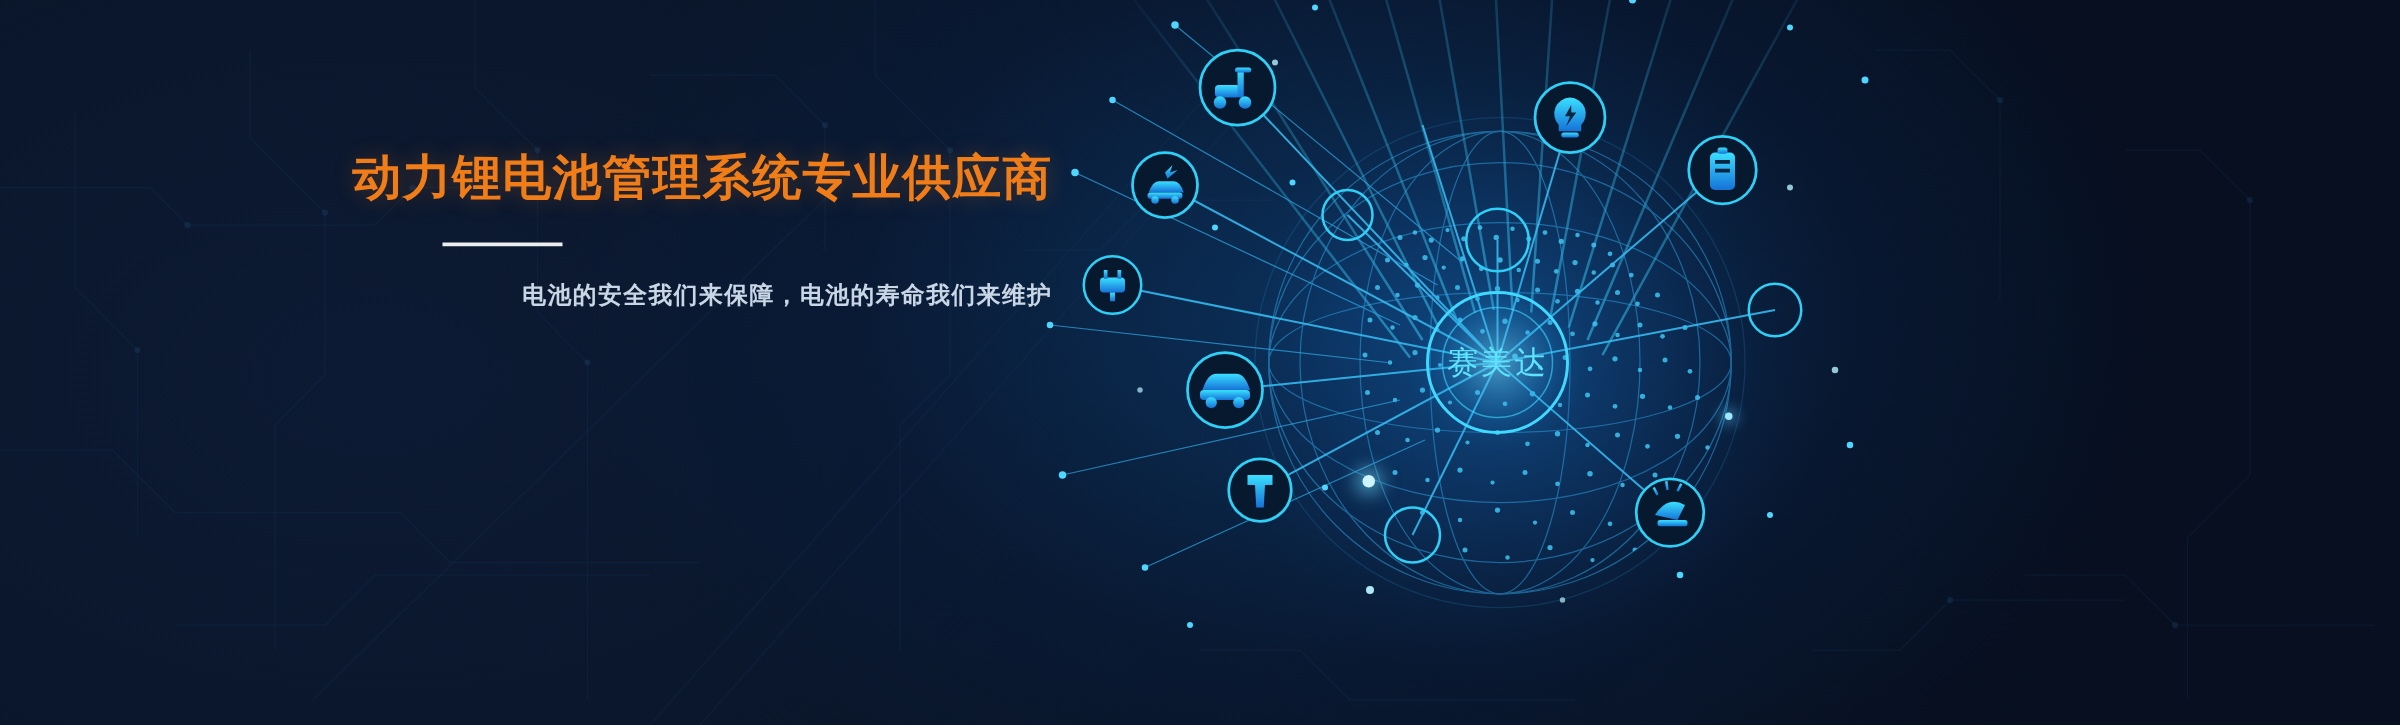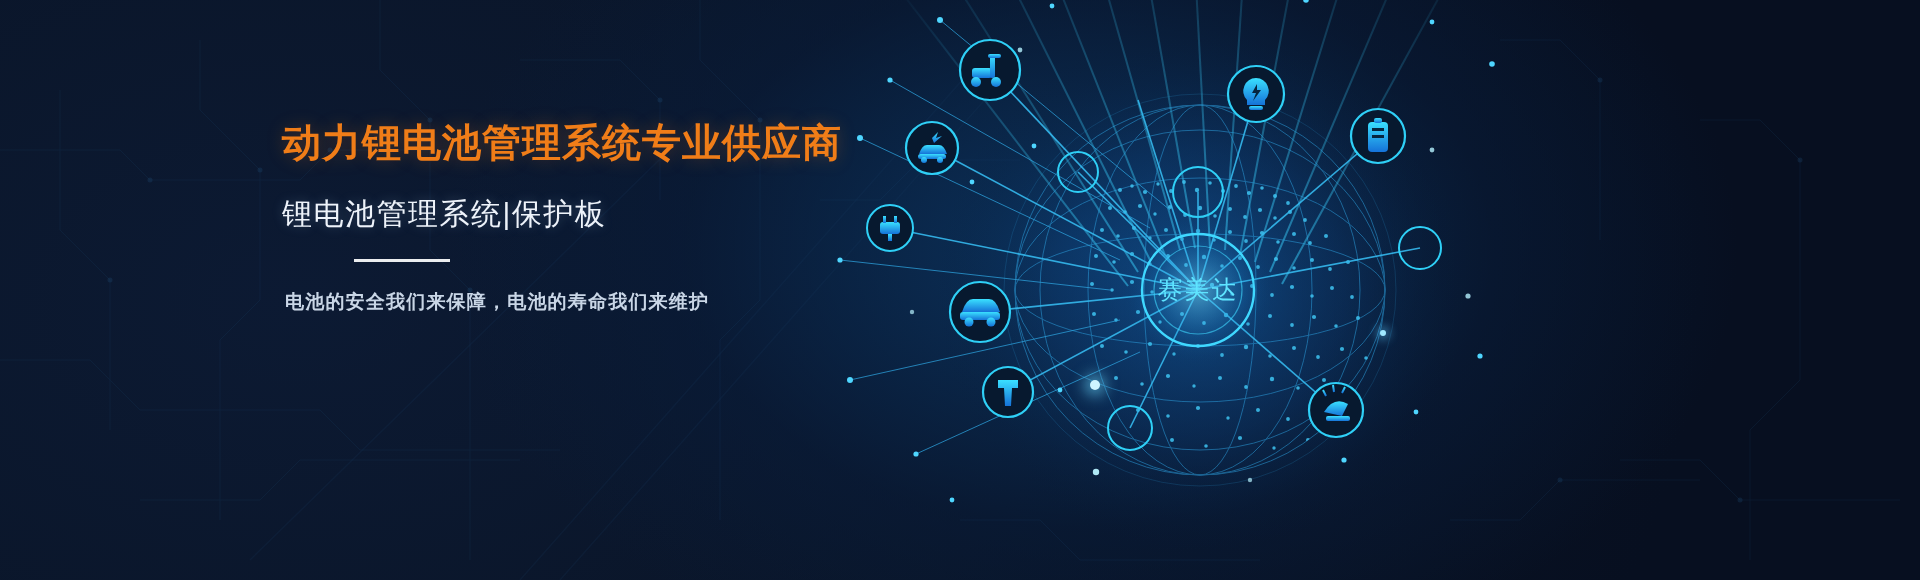--- a/index.html
+++ b/index.html
@@ -6,20 +6,21 @@
   body{font-family:"Liberation Sans","DejaVu Sans",sans-serif;}
 
   .banner{
     position:relative;
     width:1920px;height:580px;
     overflow:hidden;
     background:
       radial-gradient(ellipse 900px 620px at 1090px 250px, rgba(11,52,96,0.95) 0%, rgba(8,28,58,0.55) 45%, rgba(6,15,36,0) 72%),
       radial-gradient(ellipse 1400px 900px at 300px 300px, #0c1a33 0%, #0a1528 55%, #070f20 100%),
       linear-gradient(120deg,#070e1e 0%,#0a1529 45%,#081223 100%);
+    text-align: right;
   }
 
   
   .circuit{position:absolute;inset:0;opacity:.5;}
   .circuit svg{width:100%;height:100%;display:block;}
 
   
   .copy{position:absolute;left:282px;top:118px;width:560px;}
   .headline{
     font-size:39px;line-height:1.28;font-weight:700;color:#f07d18;
@@ -90,21 +91,20 @@
       <g stroke="#1a3d63" stroke-width="1.4" opacity="0.35">
         <line x1="520" y1="580" x2="980" y2="60"></line>
         <line x1="560" y1="580" x2="1020" y2="60"></line>
         <line x1="250" y1="560" x2="700" y2="120"></line>
       </g>
     </svg>
   </div>
 
   <div class="copy">
     <div class="headline">动力锂电池管理系统专业供应商</div>
-    <div class="subhead">锂电池管理系统|保护板</div>
     <div class="rule"></div>
     <div class="tagline">电池的安全我们来保障，电池的寿命我们来维护</div>
   </div>
 
   <div class="globe-art">
     <svg viewBox="0 0 760 660">
       <defs>
         <radialGradient id="globeGlow" cx="50%" cy="50%" r="50%">
           <stop offset="0%" stop-color="#1566b4" stop-opacity="0.55"></stop>
           <stop offset="55%" stop-color="#0e3f7a" stop-opacity="0.30"></stop>

